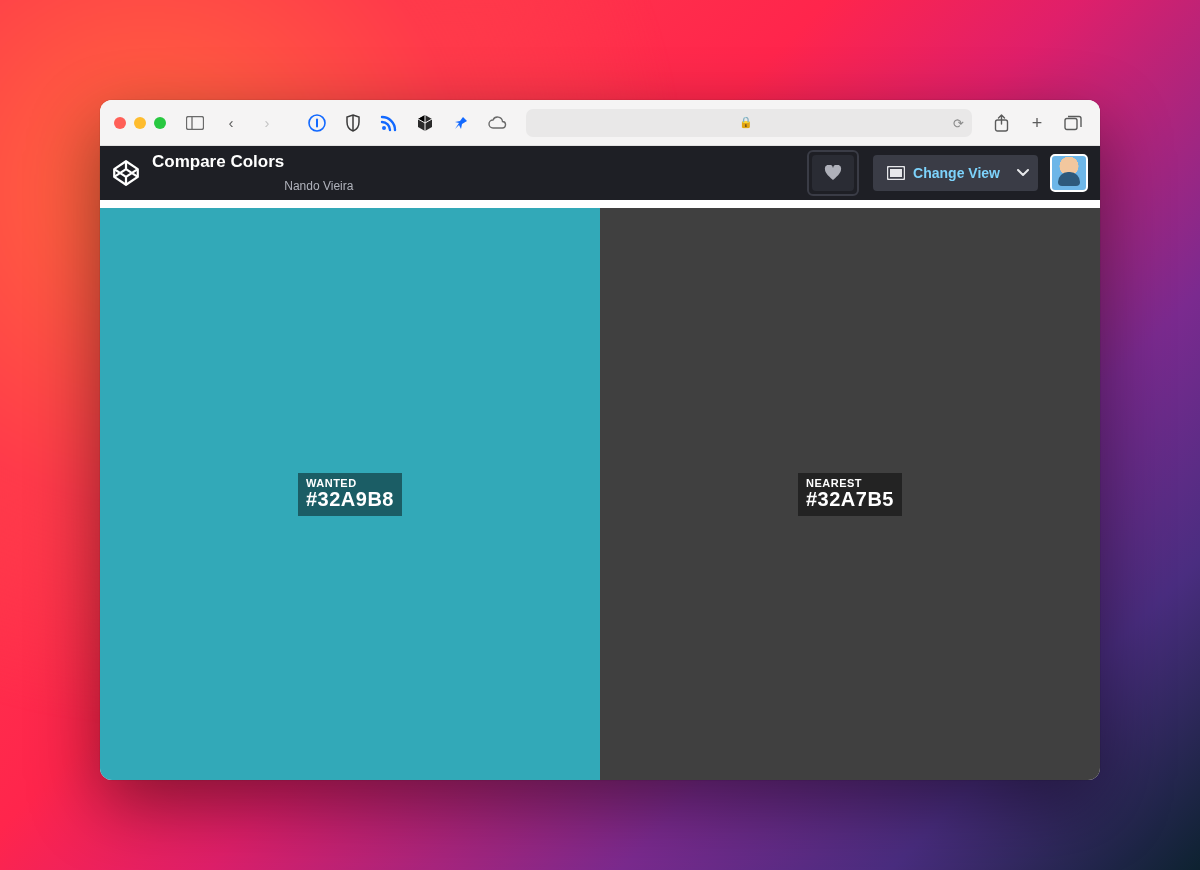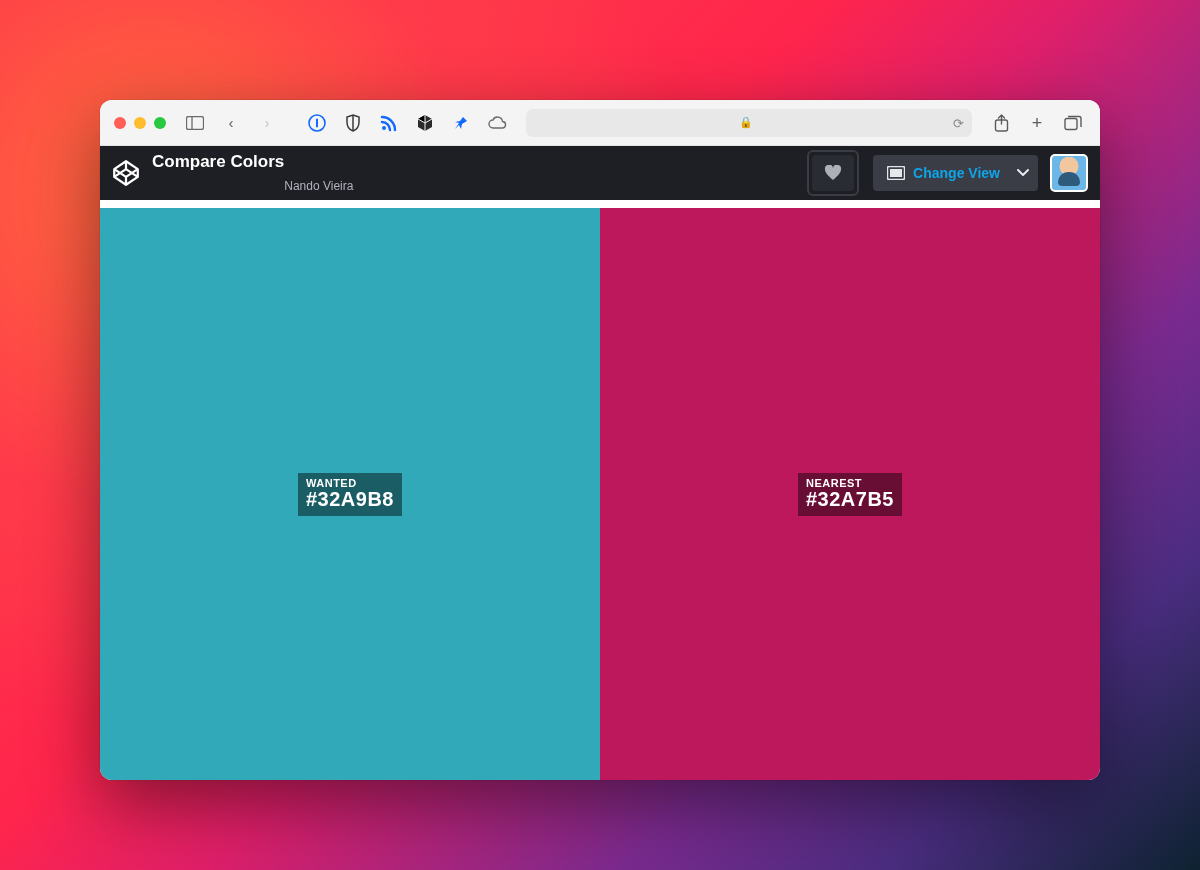--- a/index.html
+++ b/index.html
@@ -105,21 +105,21 @@
     .cp-logo{
       width:28px;height:28px;color:#fff;flex:0 0 auto;
     }
     .pen-title-wrap{display:flex;line-height:1.15;text-align:right;}
     .pen-title{color:#fff;font-weight:700;font-size:17px;}
     .pen-author{color:#b0b2bb;font-size:12px;margin-top:28px;}
     .spacer{flex:1;}
 
     .hdr-btn{
       background:#3a3c46;
-      color:#0ea5e9;
+      color:#7dd3fc;
       border-radius:4px;
       height:36px;
       display:flex;align-items:center;justify-content:center;
       font-size:14px;font-weight:600;
       padding:0 14px;
       gap:8px;
     }
     .hdr-btn.icon-only{width:42px;padding:0;}
     .like-wrap{
       border:2px solid #3a3c46;border-radius:6px;padding:3px;margin-right:2px;
@@ -290,21 +290,21 @@
     <div class="avatar"></div>
   </div>
 
   <div class="pen-body">
     <div class="swatch" id="swatch-left" style="background: rgb(50, 169, 184);">
       <div class="badge">
         <span class="lbl">WANTED</span>
         <span class="hex">#32A9B8</span>
       </div>
     </div>
-    <div class="swatch" id="swatch-right" style="background: #be185d;">
+    <div class="swatch" id="swatch-right" style="background: #404040;">
       <div class="badge">
         <span class="lbl">NEAREST</span>
         <span class="hex">#32A7B5</span>
       </div>
     </div>
   </div>
 
 </div>
 
 </body></html>

